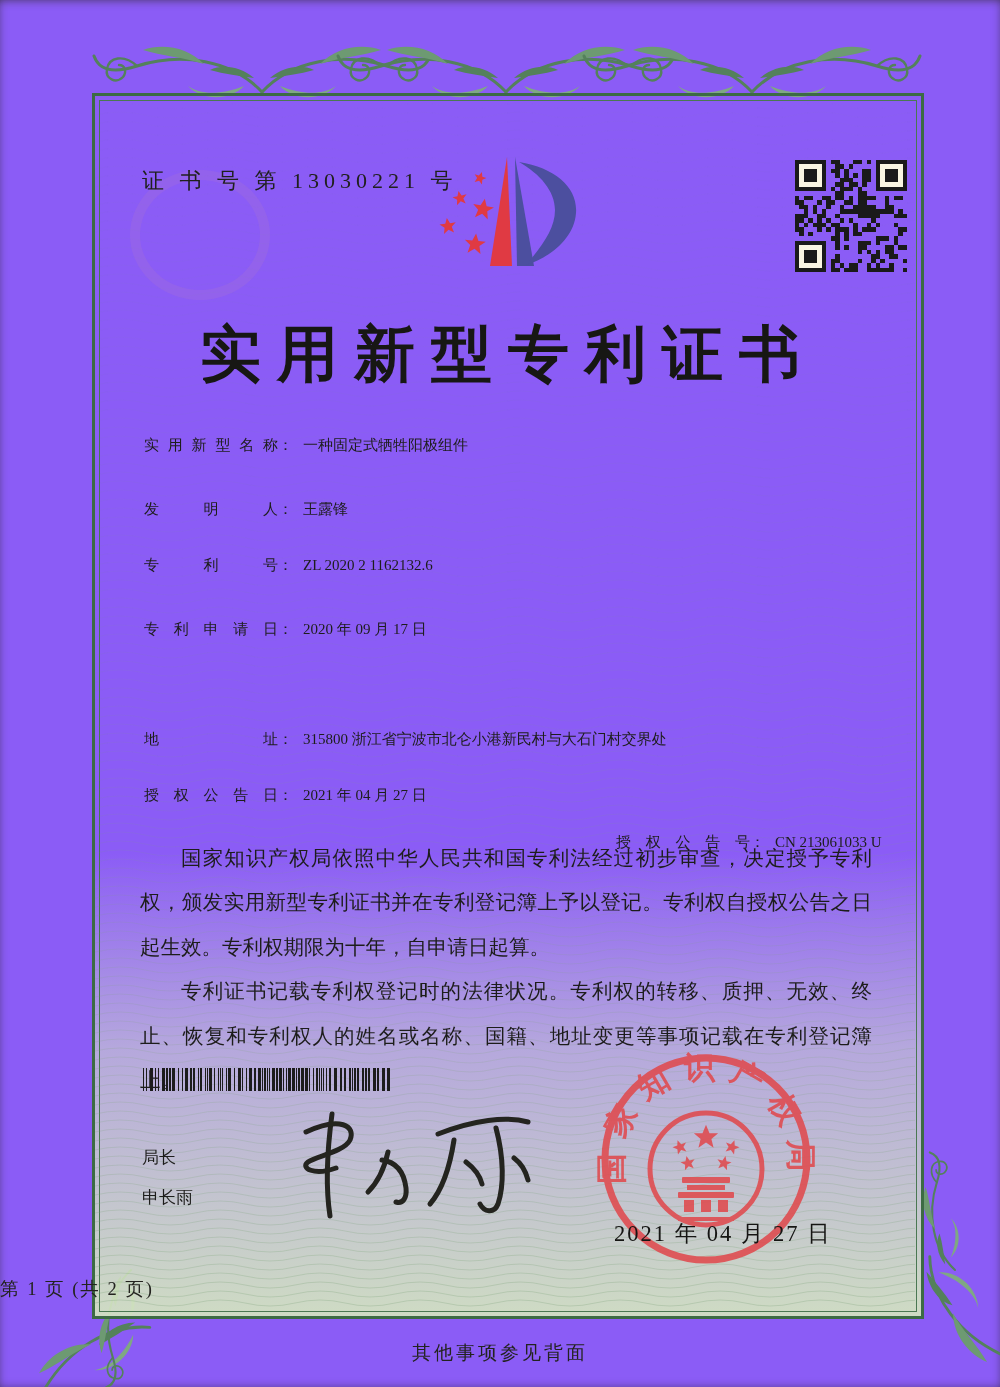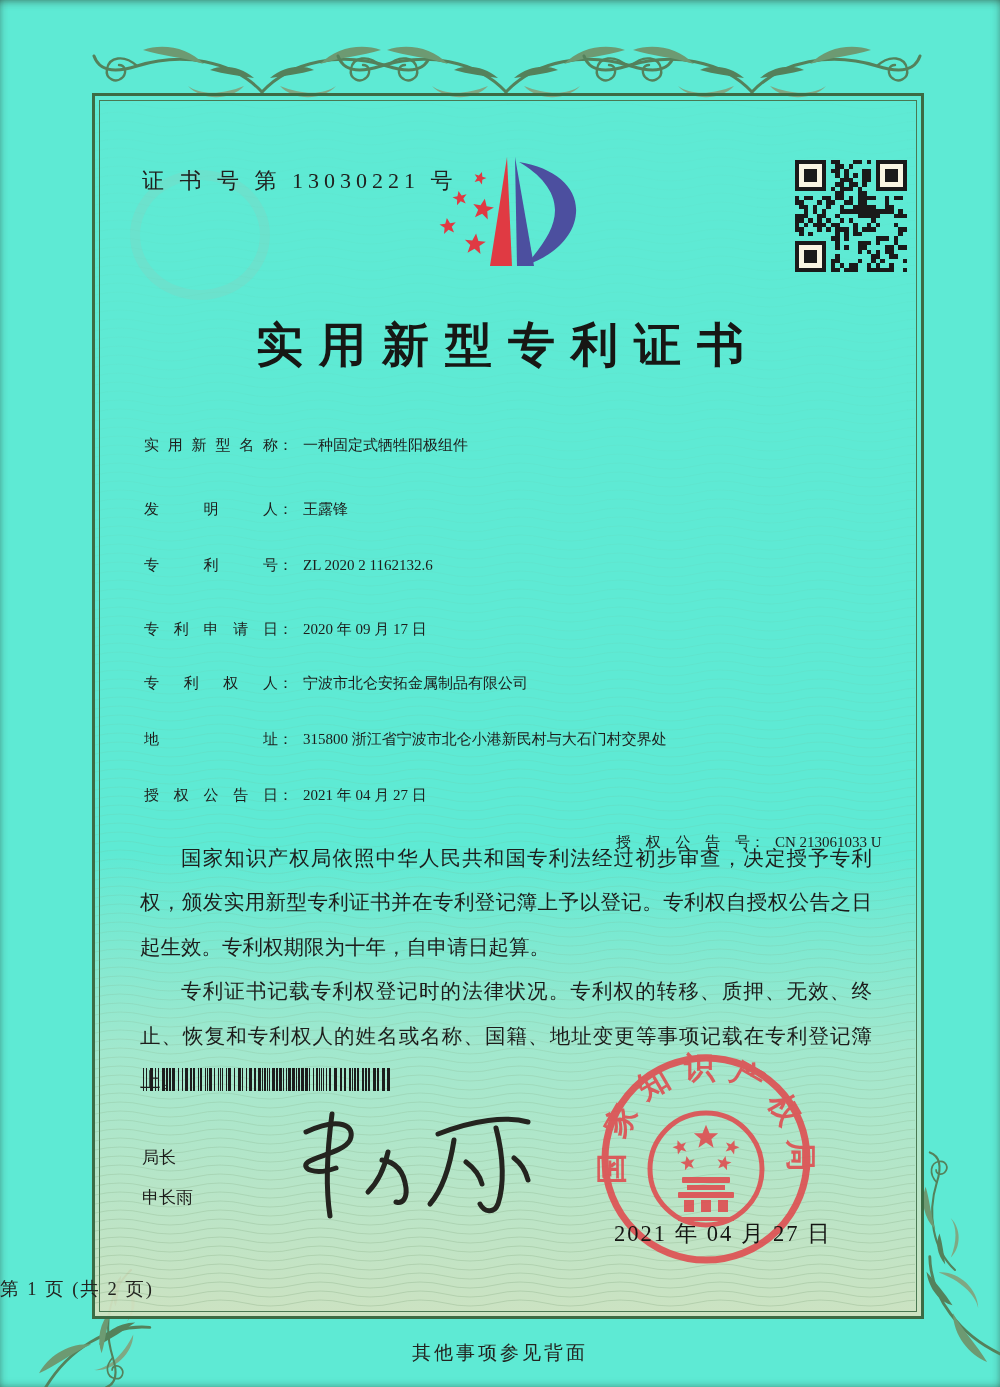--- a/index.html
+++ b/index.html
@@ -3,21 +3,21 @@
 <meta charset="utf-8">
 <style>
   html,body{margin:0;padding:0;}
   body{
     width:1000px;height:1387px;
     font-family:"Liberation Serif","DejaVu Serif",serif;
     background:#b9b5a6;
   }
   .page{
     position:relative;width:1000px;height:1387px;overflow:hidden;
-    background:#5eead4;
+    background:#8b5cf6;
     box-shadow:inset 0 7px 9px -6px rgba(40,40,30,.55),
                inset 7px 0 9px -7px rgba(40,40,30,.35),
                inset -7px 0 9px -7px rgba(40,40,30,.35),
                inset 0 -7px 9px -7px rgba(40,40,30,.4);
   }
   
   .frame{
     position:absolute;left:92px;top:93px;width:826px;height:1220px;
     border:3px solid #3c6b44;
     background:linear-gradient(180deg,
@@ -35,21 +35,21 @@
     border:10px solid rgba(224,160,150,.10);pointer-events:none;
   }
   .cert-no{
     position:absolute;left:142px;top:166px;
     font-size:22px;letter-spacing:5px;color:#20201e;
   }
   .logo{position:absolute;left:438px;top:152px;width:160px;height:132px;}
   .qr{position:absolute;left:795px;top:160px;width:112px;height:112px;}
   .title{
     position:absolute;left:0;top:314px;width:100%;
-    text-align:center;font-size:47px;font-weight:bold;color:#171714;
+    text-align:center;font-size:61px;font-weight:bold;color:#171714;
     letter-spacing:16px;text-indent:16px;
   }
   .row{position:absolute;left:144px;font-size:15px;color:#1d1d1b;white-space:nowrap;}
   .flabel{display:inline-block;width:134px;text-align:justify;text-align-last:justify;}
   .colon{display:inline-block;margin-right:10px;}
   .grant-no{position:absolute;left:472px;top:0;margin-top:47px;}
   .paras{
     position:absolute;left:140px;top:836px;width:732px;
     font-size:20.5px;line-height:2.17;color:#1d1d1b;text-align:justify;
   }
@@ -483,23 +483,20 @@
   </div>
   <div class="row" style="top:500px">
     <span class="flabel">发明人</span><span class="colon">：</span><span>王露锋</span>
   </div>
   <div class="row" style="top:556px">
     <span class="flabel">专利号</span><span class="colon">：</span><span>ZL 2020 2 1162132.6</span>
   </div>
   <div class="row" style="top:620px">
     <span class="flabel">专利申请日</span><span class="colon">：</span><span>2020 年 09 月 17 日</span>
   </div>
-  <div class="row" style="top:674px">
-    <span class="flabel">专利权人</span><span class="colon">：</span><span>宁波市北仑安拓金属制品有限公司</span>
-  </div>
   <div class="row" style="top:730px">
     <span class="flabel">地址</span><span class="colon">：</span><span>315800 浙江省宁波市北仑小港新民村与大石门村交界处</span>
   </div>
   <div class="row" style="top:786px">
     <span class="flabel">授权公告日</span><span class="colon">：</span><span>2021 年 04 月 27 日</span>
     <span class="grant-no"><span class="flabel">授权公告号</span><span class="colon">：</span><span>CN 213061033 U</span></span>
   </div>
 
   <div class="paras">
     <p>国家知识产权局依照中华人民共和国专利法经过初步审查，决定授予专利权，颁发实用新型专利证书并在专利登记簿上予以登记。专利权自授权公告之日起生效。专利权期限为十年，自申请日起算。</p>

